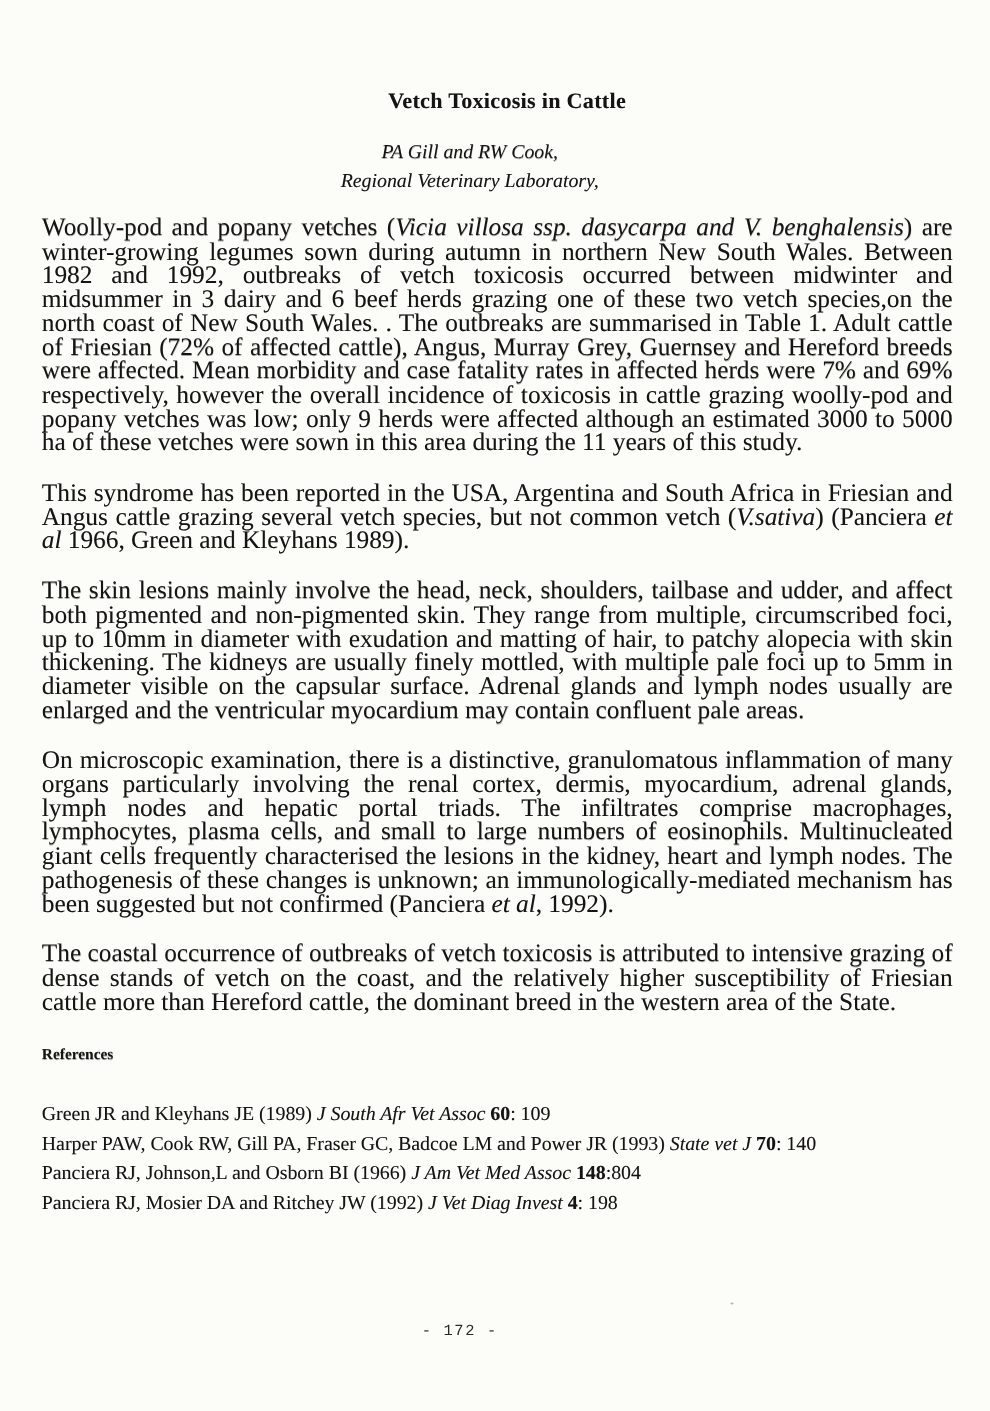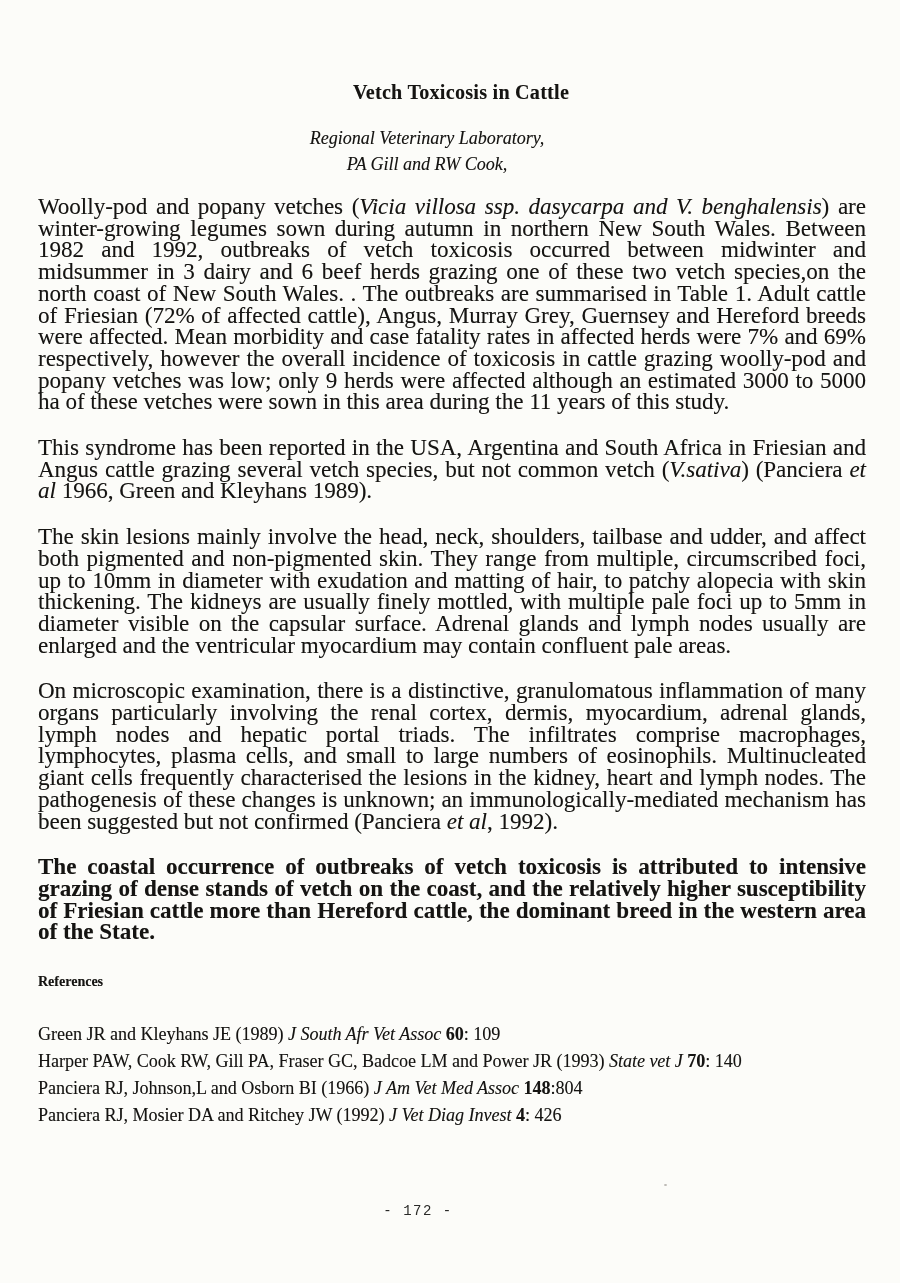--- a/index.html
+++ b/index.html
@@ -32,21 +32,21 @@
     line-height: 25.5px;
     transform: translateX(-25px);
   }
   .body-text {
     margin-top: 19px;
     font-size: 23px;
     line-height: 21.7px;
     text-align: justify;
   }
   .para { margin: 0 0 24px 0; }
-  .para:last-child { margin-bottom: 0; font-weight: bold; }
+  .para:last-child { margin-bottom: 0; }
   .italic { font-style: italic; }
   .bold { font-weight: bold; }
   .refs-heading {
     font-size: 14px; font-weight: bold;
     margin: 28px 0 0 0;
     line-height: 22px;
   }
   .refs {
     margin-top: 28px;
     font-size: 18px;
@@ -74,39 +74,39 @@
   .speck-2 { left: 664px; top: 1184px; width: 3px; height: 2px; opacity: 0.45; }
 </style>
 </head>
 <body>
 
 <div class="page">
 
   <h1 class="title">Vetch Toxicosis in Cattle</h1>
 
   <div class="byline">
+    <div>PA Gill and RW Cook,</div>
     <div>Regional Veterinary Laboratory,</div>
-    <div>PA Gill and RW Cook,</div>
   </div>
 
   <div class="body-text">
     <p class="para"><span>Woolly-pod and popany vetches (</span><span class="italic">Vicia villosa ssp. dasycarpa and V. benghalensis</span><span>) are winter-growing legumes sown during autumn in northern New South Wales. Between 1982 and 1992, outbreaks of vetch toxicosis occurred between midwinter and midsummer in 3 dairy and 6 beef herds grazing one of these two vetch species,on the north coast of New South Wales. . The outbreaks are summarised in Table 1. Adult cattle of Friesian (72% of affected cattle), Angus, Murray Grey, Guernsey and Hereford breeds were affected. Mean morbidity and case fatality rates in affected herds were 7% and 69% respectively, however the overall incidence of toxicosis in cattle grazing woolly-pod and popany vetches was low; only 9 herds were affected although an estimated 3000 to 5000 ha of these vetches were sown in this area during the 11 years of this study.</span></p>
     <p class="para"><span>This syndrome has been reported in the USA, Argentina and South Africa in Friesian and Angus cattle grazing several vetch species, but not common vetch (</span><span class="italic">V.sativa</span><span>) (Panciera </span><span class="italic">et al</span><span> 1966, Green and Kleyhans 1989).</span></p>
     <p class="para"><span>The skin lesions mainly involve the head, neck, shoulders, tailbase and udder, and affect both pigmented and non-pigmented skin. They range from multiple, circumscribed foci, up to 10mm in diameter with exudation and matting of hair, to patchy alopecia with skin thickening. The kidneys are usually finely mottled, with multiple pale foci up to 5mm in diameter visible on the capsular surface. Adrenal glands and lymph nodes usually are enlarged and the ventricular myocardium may contain confluent pale areas.</span></p>
     <p class="para"><span>On microscopic examination, there is a distinctive, granulomatous inflammation of many organs particularly involving the renal cortex, dermis, myocardium, adrenal glands, lymph nodes and hepatic portal triads. The infiltrates comprise macrophages, lymphocytes, plasma cells, and small to large numbers of eosinophils. Multinucleated giant cells frequently characterised the lesions in the kidney, heart and lymph nodes. The pathogenesis of these changes is unknown; an immunologically-mediated mechanism has been suggested but not confirmed (Panciera </span><span class="italic">et al</span><span>, 1992).</span></p>
     <p class="para"><span>The coastal occurrence of outbreaks of vetch toxicosis is attributed to intensive grazing of dense stands of vetch on the coast, and the relatively higher susceptibility of Friesian cattle more than Hereford cattle, the dominant breed in the western area of the State.</span></p>
   </div>
 
   <h2 class="refs-heading">References</h2>
 
   <div class="refs">
     <p class="ref"><span>Green JR and Kleyhans JE (1989) </span><span class="italic">J South Afr Vet Assoc</span><span class="bold"> 60</span><span>: 109</span></p>
     <p class="ref"><span>Harper PAW, Cook RW, Gill PA, Fraser GC, Badcoe LM and Power JR (1993) </span><span class="italic">State vet J</span><span class="bold"> 70</span><span>: 140</span></p>
     <p class="ref"><span>Panciera RJ, Johnson,L and Osborn BI (1966) </span><span class="italic">J Am Vet Med Assoc</span><span class="bold"> 148</span><span>:804</span></p>
-    <p class="ref"><span>Panciera RJ, Mosier DA and Ritchey JW (1992) </span><span class="italic">J Vet Diag Invest</span><span class="bold"> 4</span><span>: 426</span></p>
+    <p class="ref"><span>Panciera RJ, Mosier DA and Ritchey JW (1992) </span><span class="italic">J Vet Diag Invest</span><span class="bold"> 4</span><span>: 198</span></p>
   </div>
 
   <div class="page-number">- 172 -</div>
 
   <span class="speck speck-1"></span>
   <span class="speck speck-2"></span>
 
 </div>
 
 </body></html>

